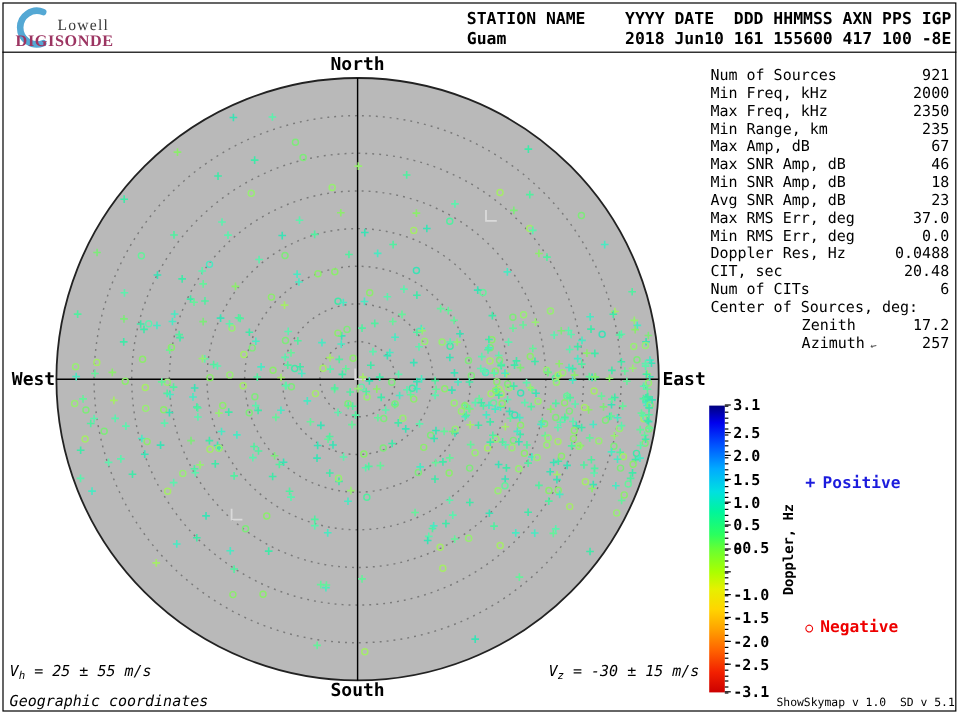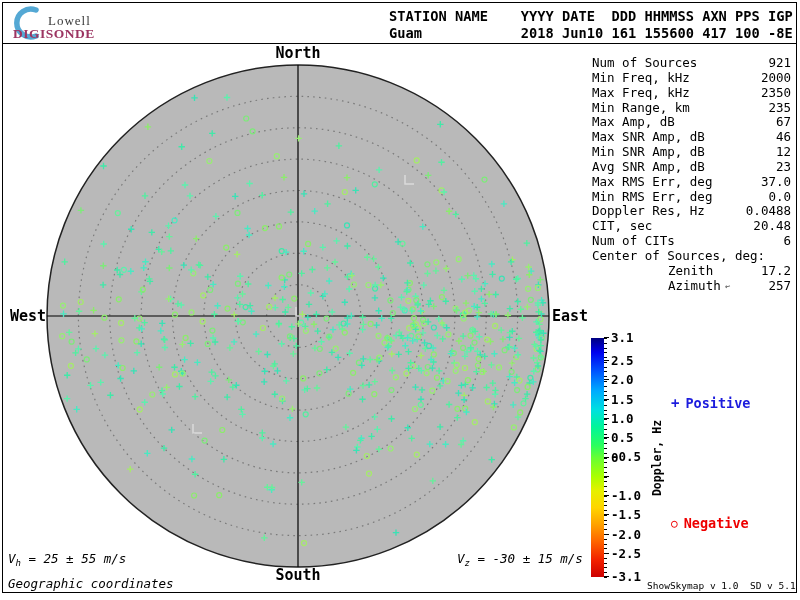--- a/index.html
+++ b/index.html
@@ -705,21 +705,21 @@
   <div class="a compass" style="left:6px;top:307px;width:40px;text-align:right;">West</div>
   <div class="a compass" style="left:552px;top:307px;">East</div>
 
   <div class="a stats">
       <div class="srow"><span>Num of Sources</span><span>921</span></div>
       <div class="srow"><span>Min Freq, kHz</span><span>2000</span></div>
       <div class="srow"><span>Max Freq, kHz</span><span>2350</span></div>
       <div class="srow"><span>Min Range, km</span><span>235</span></div>
       <div class="srow"><span>Max Amp, dB</span><span>67</span></div>
       <div class="srow"><span>Max SNR Amp, dB</span><span>46</span></div>
-      <div class="srow"><span>Min SNR Amp, dB</span><span>12</span></div>
+      <div class="srow"><span>Min SNR Amp, dB</span><span>18</span></div>
       <div class="srow"><span>Avg SNR Amp, dB</span><span>23</span></div>
       <div class="srow"><span>Max RMS Err, deg</span><span>37.0</span></div>
       <div class="srow"><span>Min RMS Err, deg</span><span>0.0</span></div>
       <div class="srow"><span>Doppler Res, Hz</span><span>0.0488</span></div>
       <div class="srow"><span>CIT, sec</span><span>20.48</span></div>
       <div class="srow"><span>Num of CITs</span><span>6</span></div>
       <div class="srow"><span>Center of Sources, deg:</span><span></span></div>
       <div class="srow ind"><span>Zenith</span><span>17.2</span></div>
       <div class="srow ind"><span>Azimuth<span class="az-arrow">→</span></span><span>257</span></div>
     </div>

